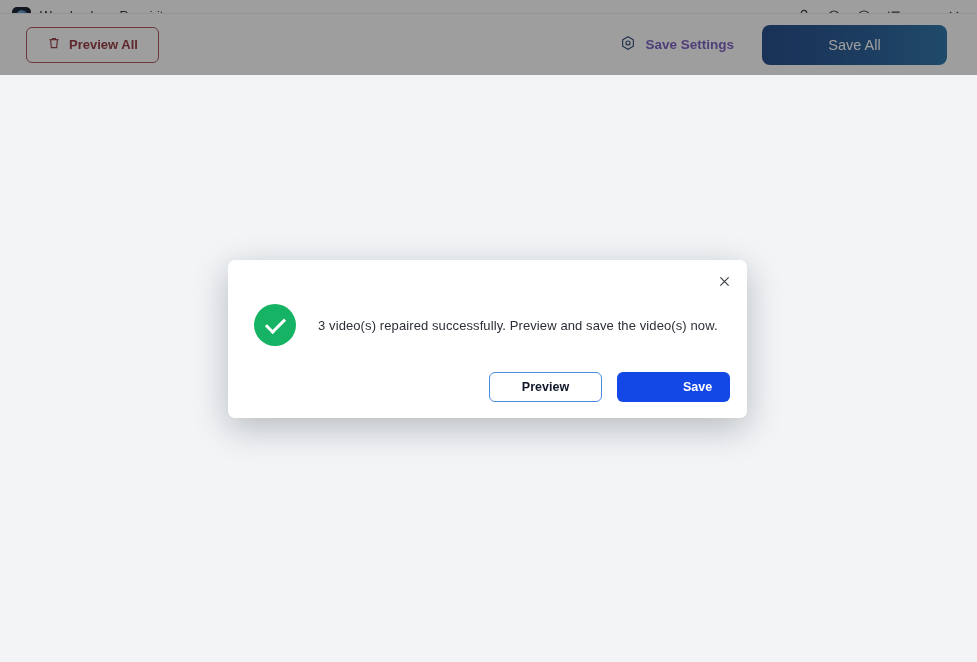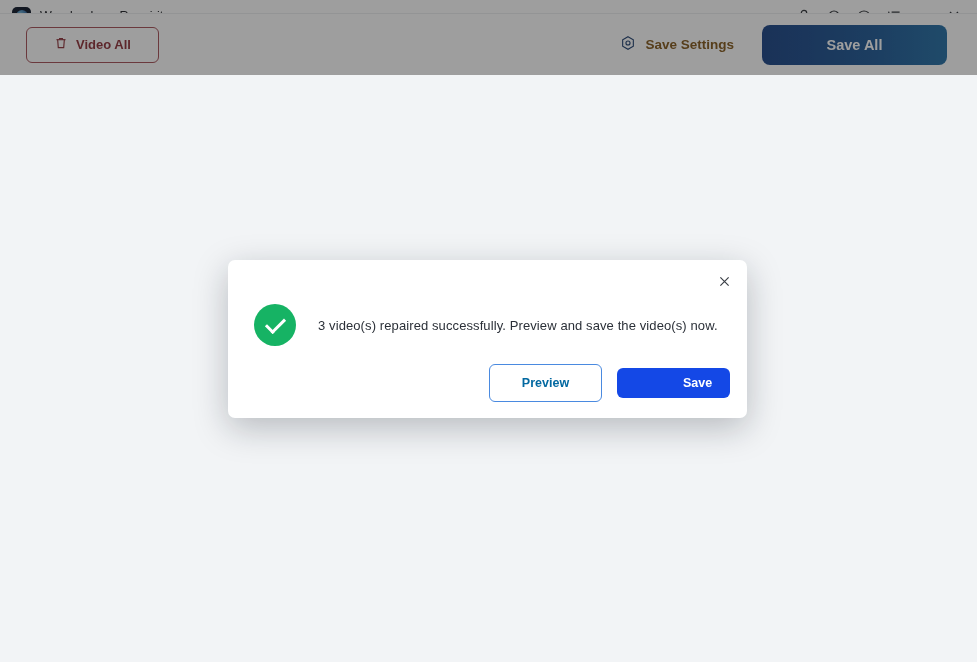--- a/index.html
+++ b/index.html
@@ -122,27 +122,27 @@
   .remove-all {
     display: flex; align-items: center; justify-content: center; gap: 8px;
     width: 133px; height: 36px;
     border: 1px solid #d3525c; border-radius: 6px;
     color: #c0343f; font-size: 13px; font-weight: bold;
     background: #fff;
   }
   .foot-spacer { flex: 1; }
   .save-settings {
     display: flex; align-items: center; gap: 9px;
-    font-size: 13.5px; font-weight: bold; color: #a16207;
+    font-size: 13.5px; font-weight: bold; color: #8b5cf6;
     margin-right: 28px;
   }
   .save-all {
     width: 185px; height: 40px; border-radius: 8px;
     background: linear-gradient(90deg,#1552b5 0%, #1068c4 60%, #0f7fd0 100%);
-    color: #fff; font-size: 14.5px; font-weight: bold;
+    color: #fff; font-size: 14.5px; font-weight: normal;
     display: flex; align-items: center; justify-content: center;
   }
 
   
   .modal {
     position: absolute;
     left: 228px; top: 260px;
     width: 519px; height: 158px;
     background: #ffffff;
     border-radius: 7px;
@@ -170,23 +170,23 @@
     transform: rotate(-45deg); margin-top: -4px;
   }
   .modal-msg {
     margin-left: 22px; font-size: 13px; color: #2b3038; letter-spacing: .1px;
   }
   .modal-actions {
     position: absolute; right: 17px; bottom: 16px;
     display: flex; align-items: center; gap: 15px;
   }
   .m-outline {
-    width: 113px; height: 38px; border-radius: 6px;
+    width: 113px; height: 30px; border-radius: 6px;
     border: 1px solid #4a8ae0; background: #fff;
-    color: #0369a1; font-size: 12.5px; font-weight: bold;
+    color: #0f172a; font-size: 12.5px; font-weight: bold;
     display: flex; align-items: center; justify-content: center;
   }
   .m-filled {
     width: 113px; height: 30px; border-radius: 6px;
     background: #1448e6; color: #fff;
     font-size: 12.5px; font-weight: bold;
     display: flex; align-items: center; justify-content: center; padding-left: 48px;
   }
 </style>
 </head>
@@ -272,21 +272,21 @@
 
     <div class="footer">
       <div class="remove-all">
         <span>
           <svg width="14" height="14" viewBox="0 0 16 16" fill="none" stroke="#c0343f" stroke-width="1.3">
             <path d="M2.8 4.2h10.4"></path>
               <path d="M6.4 4.2V2.8h3.2v1.4"></path>
             <path d="M4.2 4.2 4.9 13.3h6.2l.7-9.1"></path>
           </svg>
         </span>
-        <span>Video All</span>
+        <span>Preview All</span>
       </div>
       <div class="foot-spacer"></div>
       <div class="save-settings">
         <span>
           <svg width="16" height="16" viewBox="0 0 18 18" fill="none" stroke="#1f4f96" stroke-width="1.25">
             <path d="M9 1.9 15 5.3v7.4L9 16.1 3 12.7V5.3Z"></path>
             <circle cx="9" cy="9" r="2.3"></circle>
           </svg>
         </span>
         <span>Save Settings</span>

